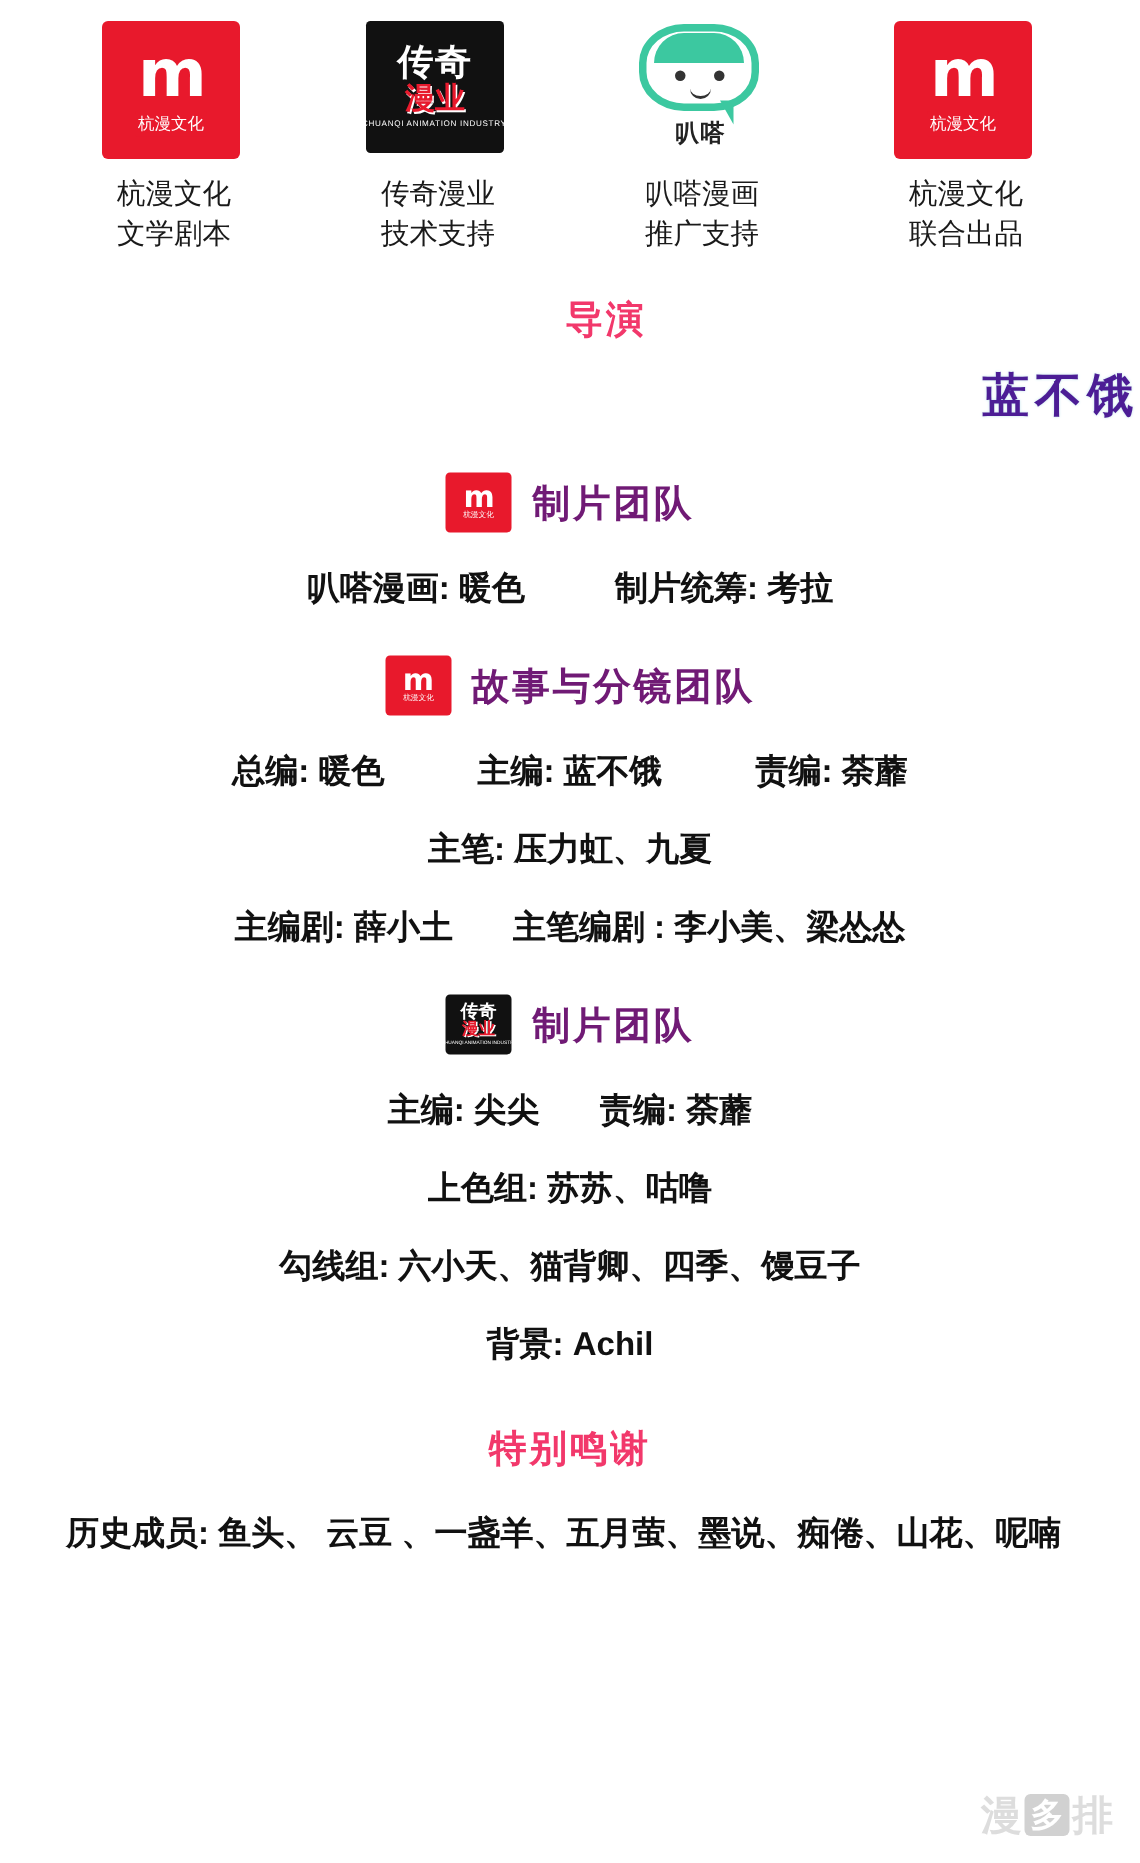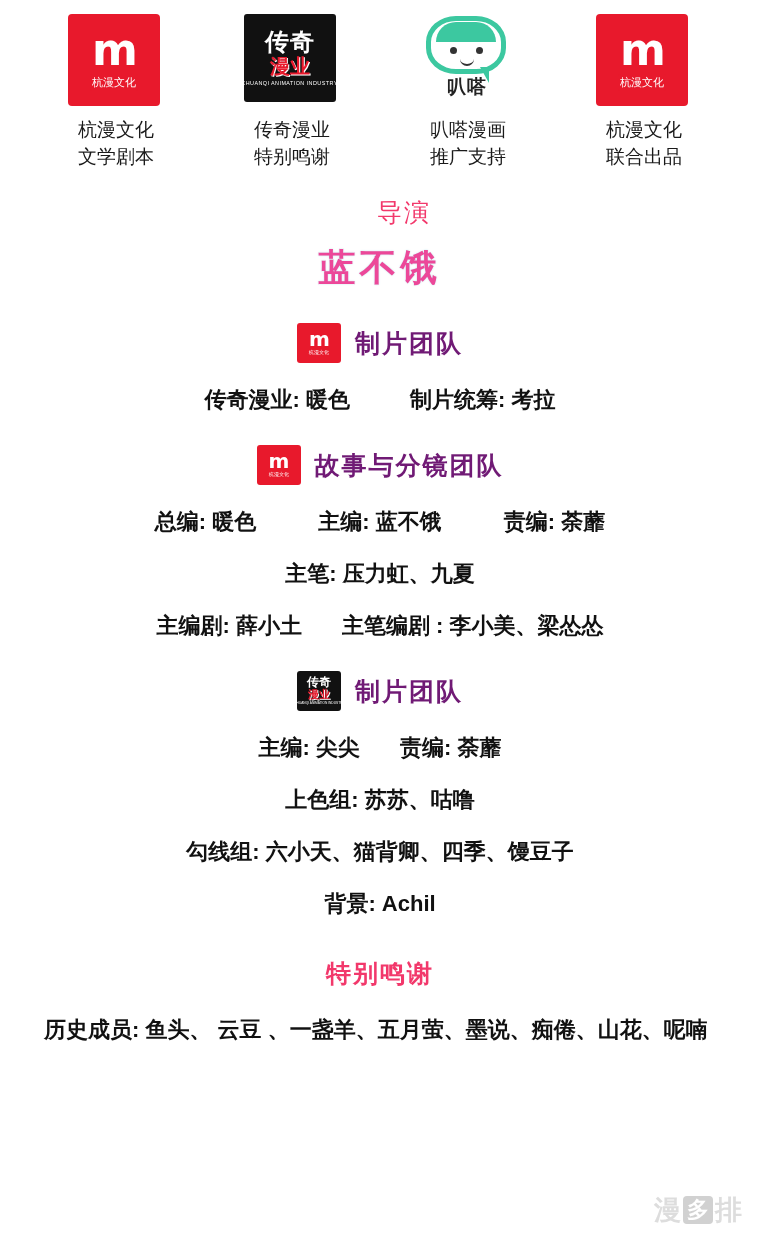--- a/index.html
+++ b/index.html
@@ -163,52 +163,52 @@
     height: 6px;
     border-bottom: 2px solid #333333;
     border-radius: 0 0 10px 10px;
   }
   .mark-bada .cap {
     position: absolute;
     left: 8px;
     bottom: 2px;
     width: 78px;
     text-align: center;
-    font-size: 19px;
+    font-size: 16px;
     font-weight: 700;
     color: #222222;
     letter-spacing: 1px;
   }
 
   .logo-caption {
     font-size: 19px;
     line-height: 27px;
     color: #1a1a1a;
     font-weight: 400;
     white-space: pre-line;
   }
 
   
   .credits { margin-top: 26px; }
 
   .sec-title {
     text-align: center;
     color: #f2386b;
     font-size: 25px;
-    font-weight: 400;
+    font-weight: 700;
     letter-spacing: 2px;
     padding-left: 48px;
   }
 
   .director-name {
-    text-align: center;
+    text-align: right;
     margin-top: 14px;
-    font-size: 37px;
-    font-weight: 700;
-    color: #ec4899;
+    font-size: 31px;
+    font-weight: 700;
+    color: #4c1d95;
     letter-spacing: 4px;
     text-shadow: 0 0 2px #bfe3ec;
   }
 
   .sec-head {
     display: flex;
     align-items: center;
     justify-content: center;
     gap: 14px;
     margin-top: 30px;
@@ -367,21 +367,21 @@
 
     <div class="logo-block">
       <div class="logo-mark">
         <div class="mark-chuanqi">
           <div class="cq-top">传奇</div>
           <div class="cq-mid">漫业</div>
           <div class="cq-bot">CHUANQI ANIMATION INDUSTRY</div>
         </div>
       </div>
       <div class="logo-caption">传奇漫业
-特别鸣谢</div>
+技术支持</div>
     </div>
 
     <div class="logo-block">
       <div class="logo-mark">
         <div class="mark-bada">
           <div class="bubble"></div>
           <div class="hair"></div>
           <div class="eye l"></div>
           <div class="eye r"></div>
           <div class="mouth"></div>
@@ -413,21 +413,21 @@
     <div class="sec-head">
       <div class="mini-logo">
         <div class="mini-hangman">
           <div class="g">m</div>
           <div class="s">杭漫文化</div>
         </div>
       </div>
       <div class="sec-head-text">制片团队</div>
     </div>
     <div class="row gap-lg">
-      <span class="cell">传奇漫业: 暖色</span>
+      <span class="cell">叭嗒漫画: 暖色</span>
       <span class="cell">制片统筹: 考拉</span>
     </div>
 
     <div class="sec-head">
       <div class="mini-logo">
         <div class="mini-hangman">
           <div class="g">m</div>
           <div class="s">杭漫文化</div>
         </div>
       </div>

